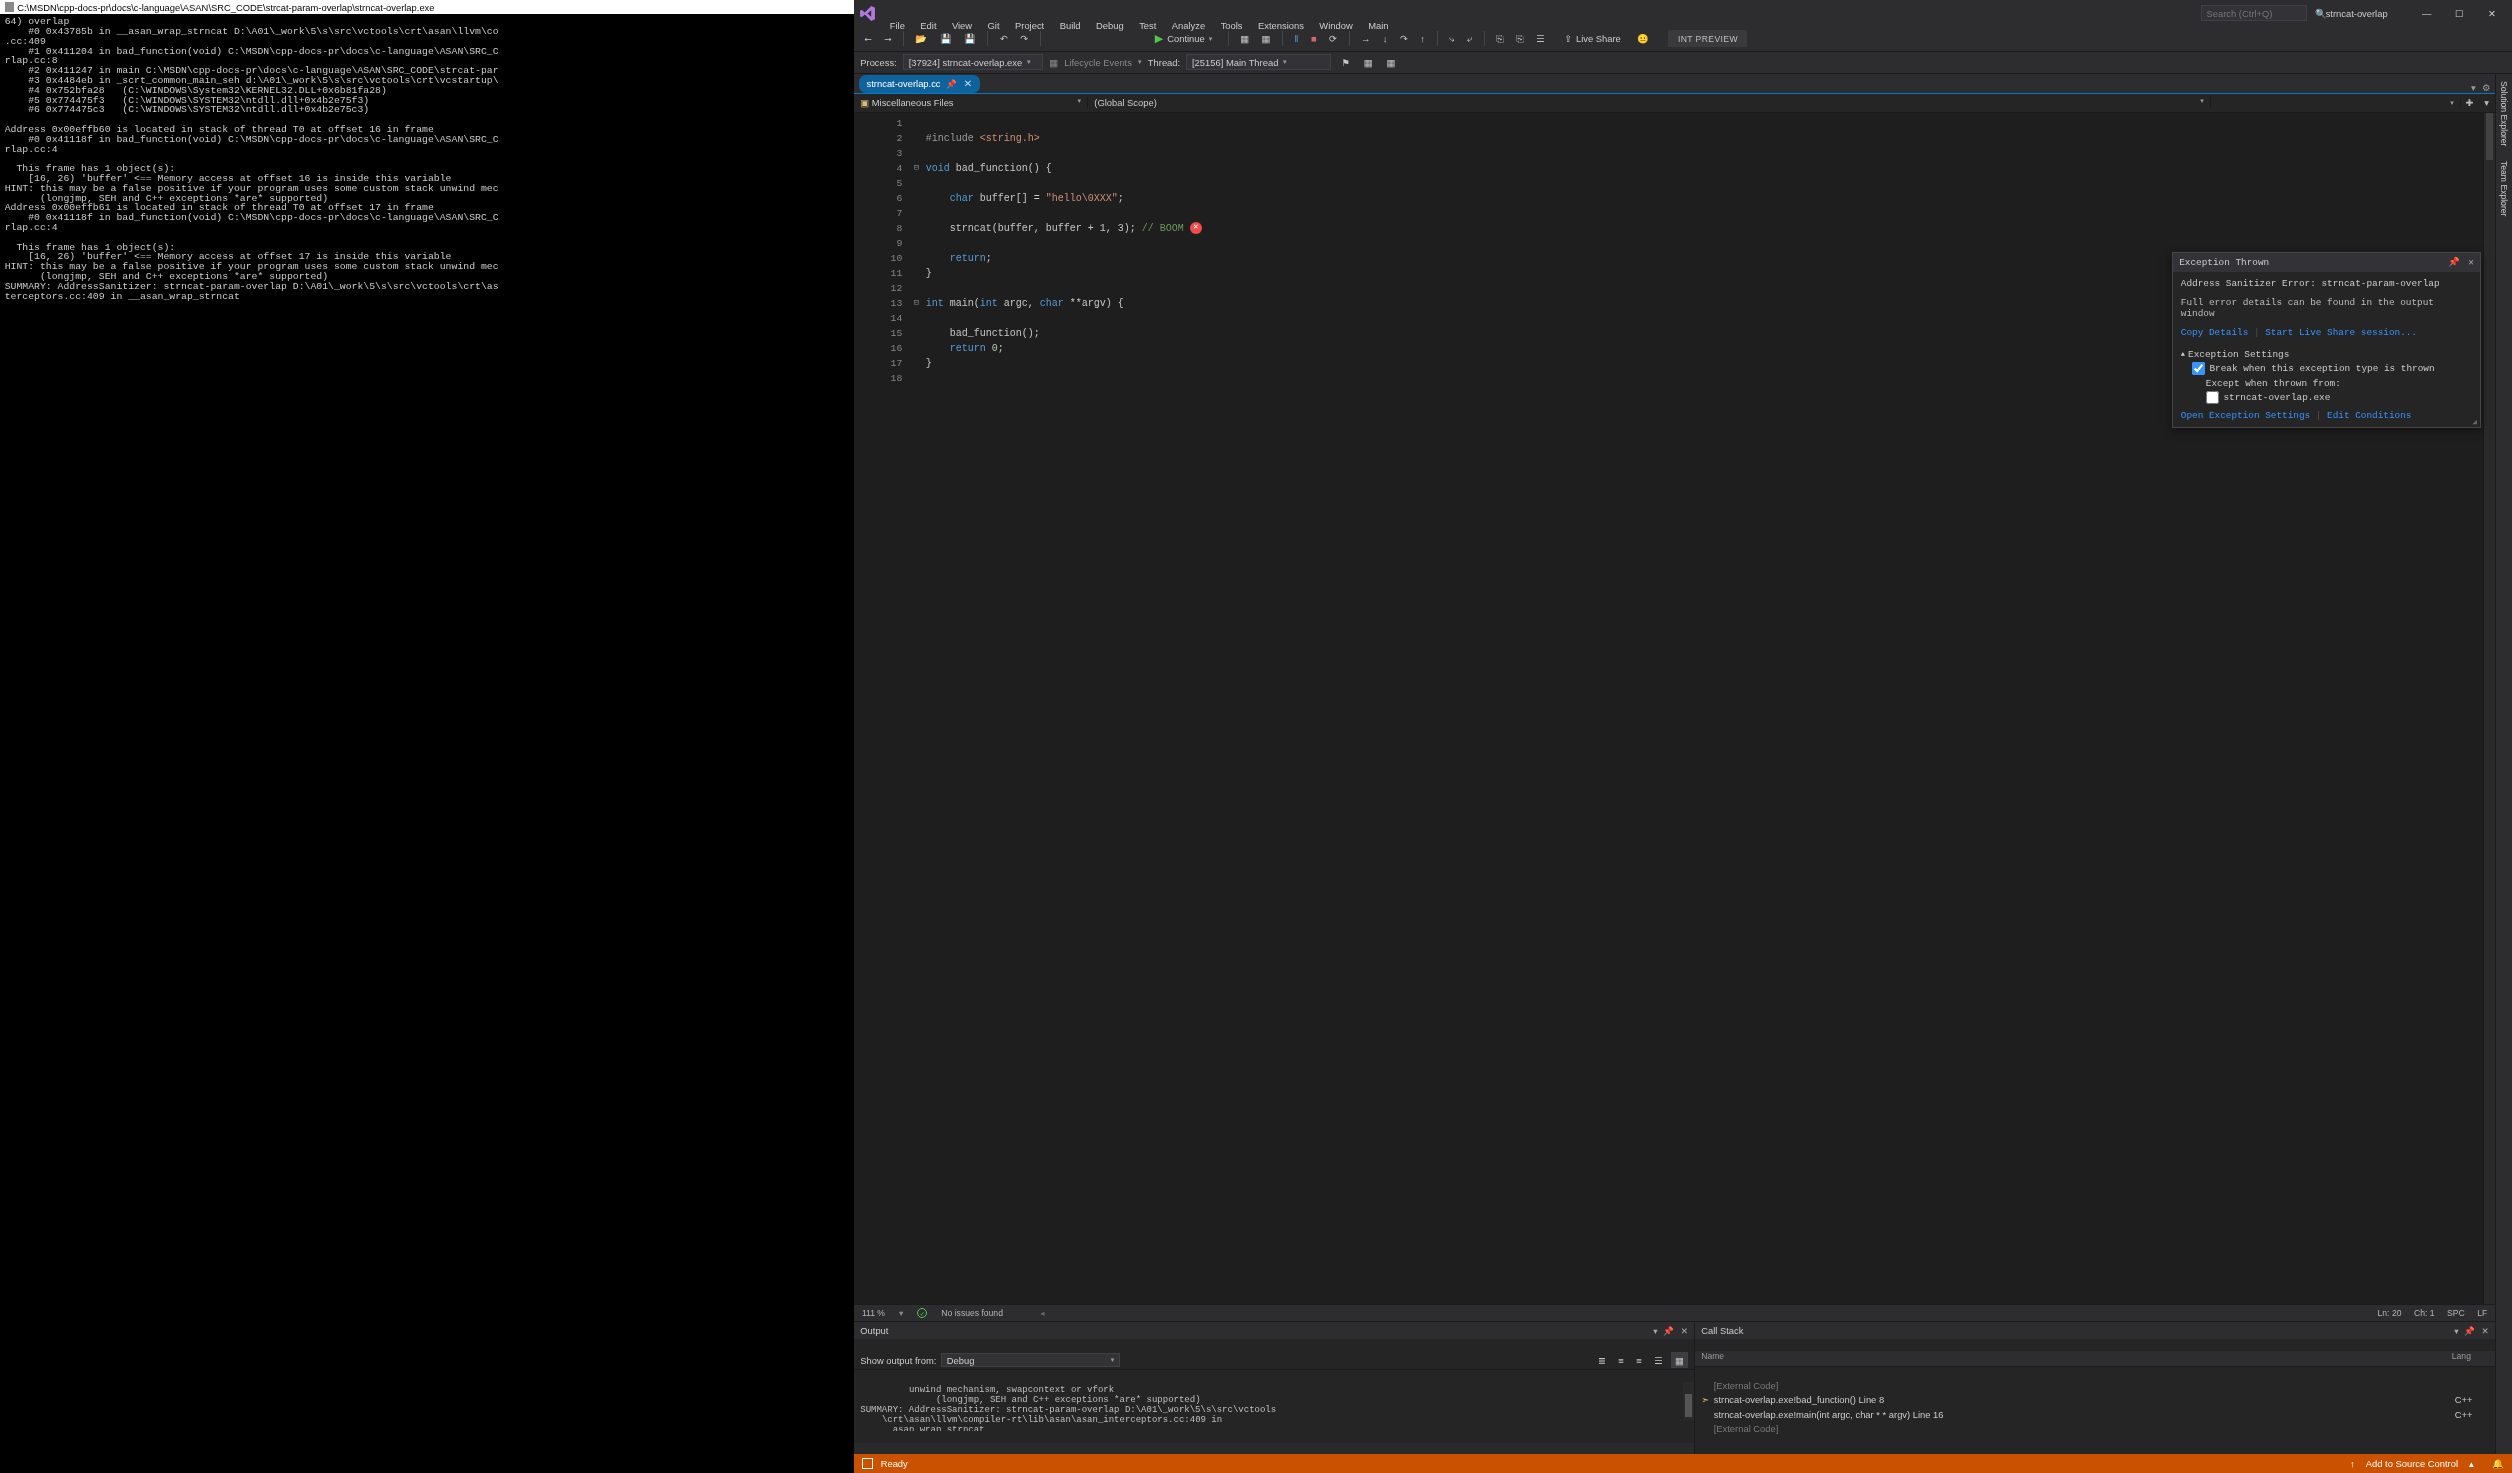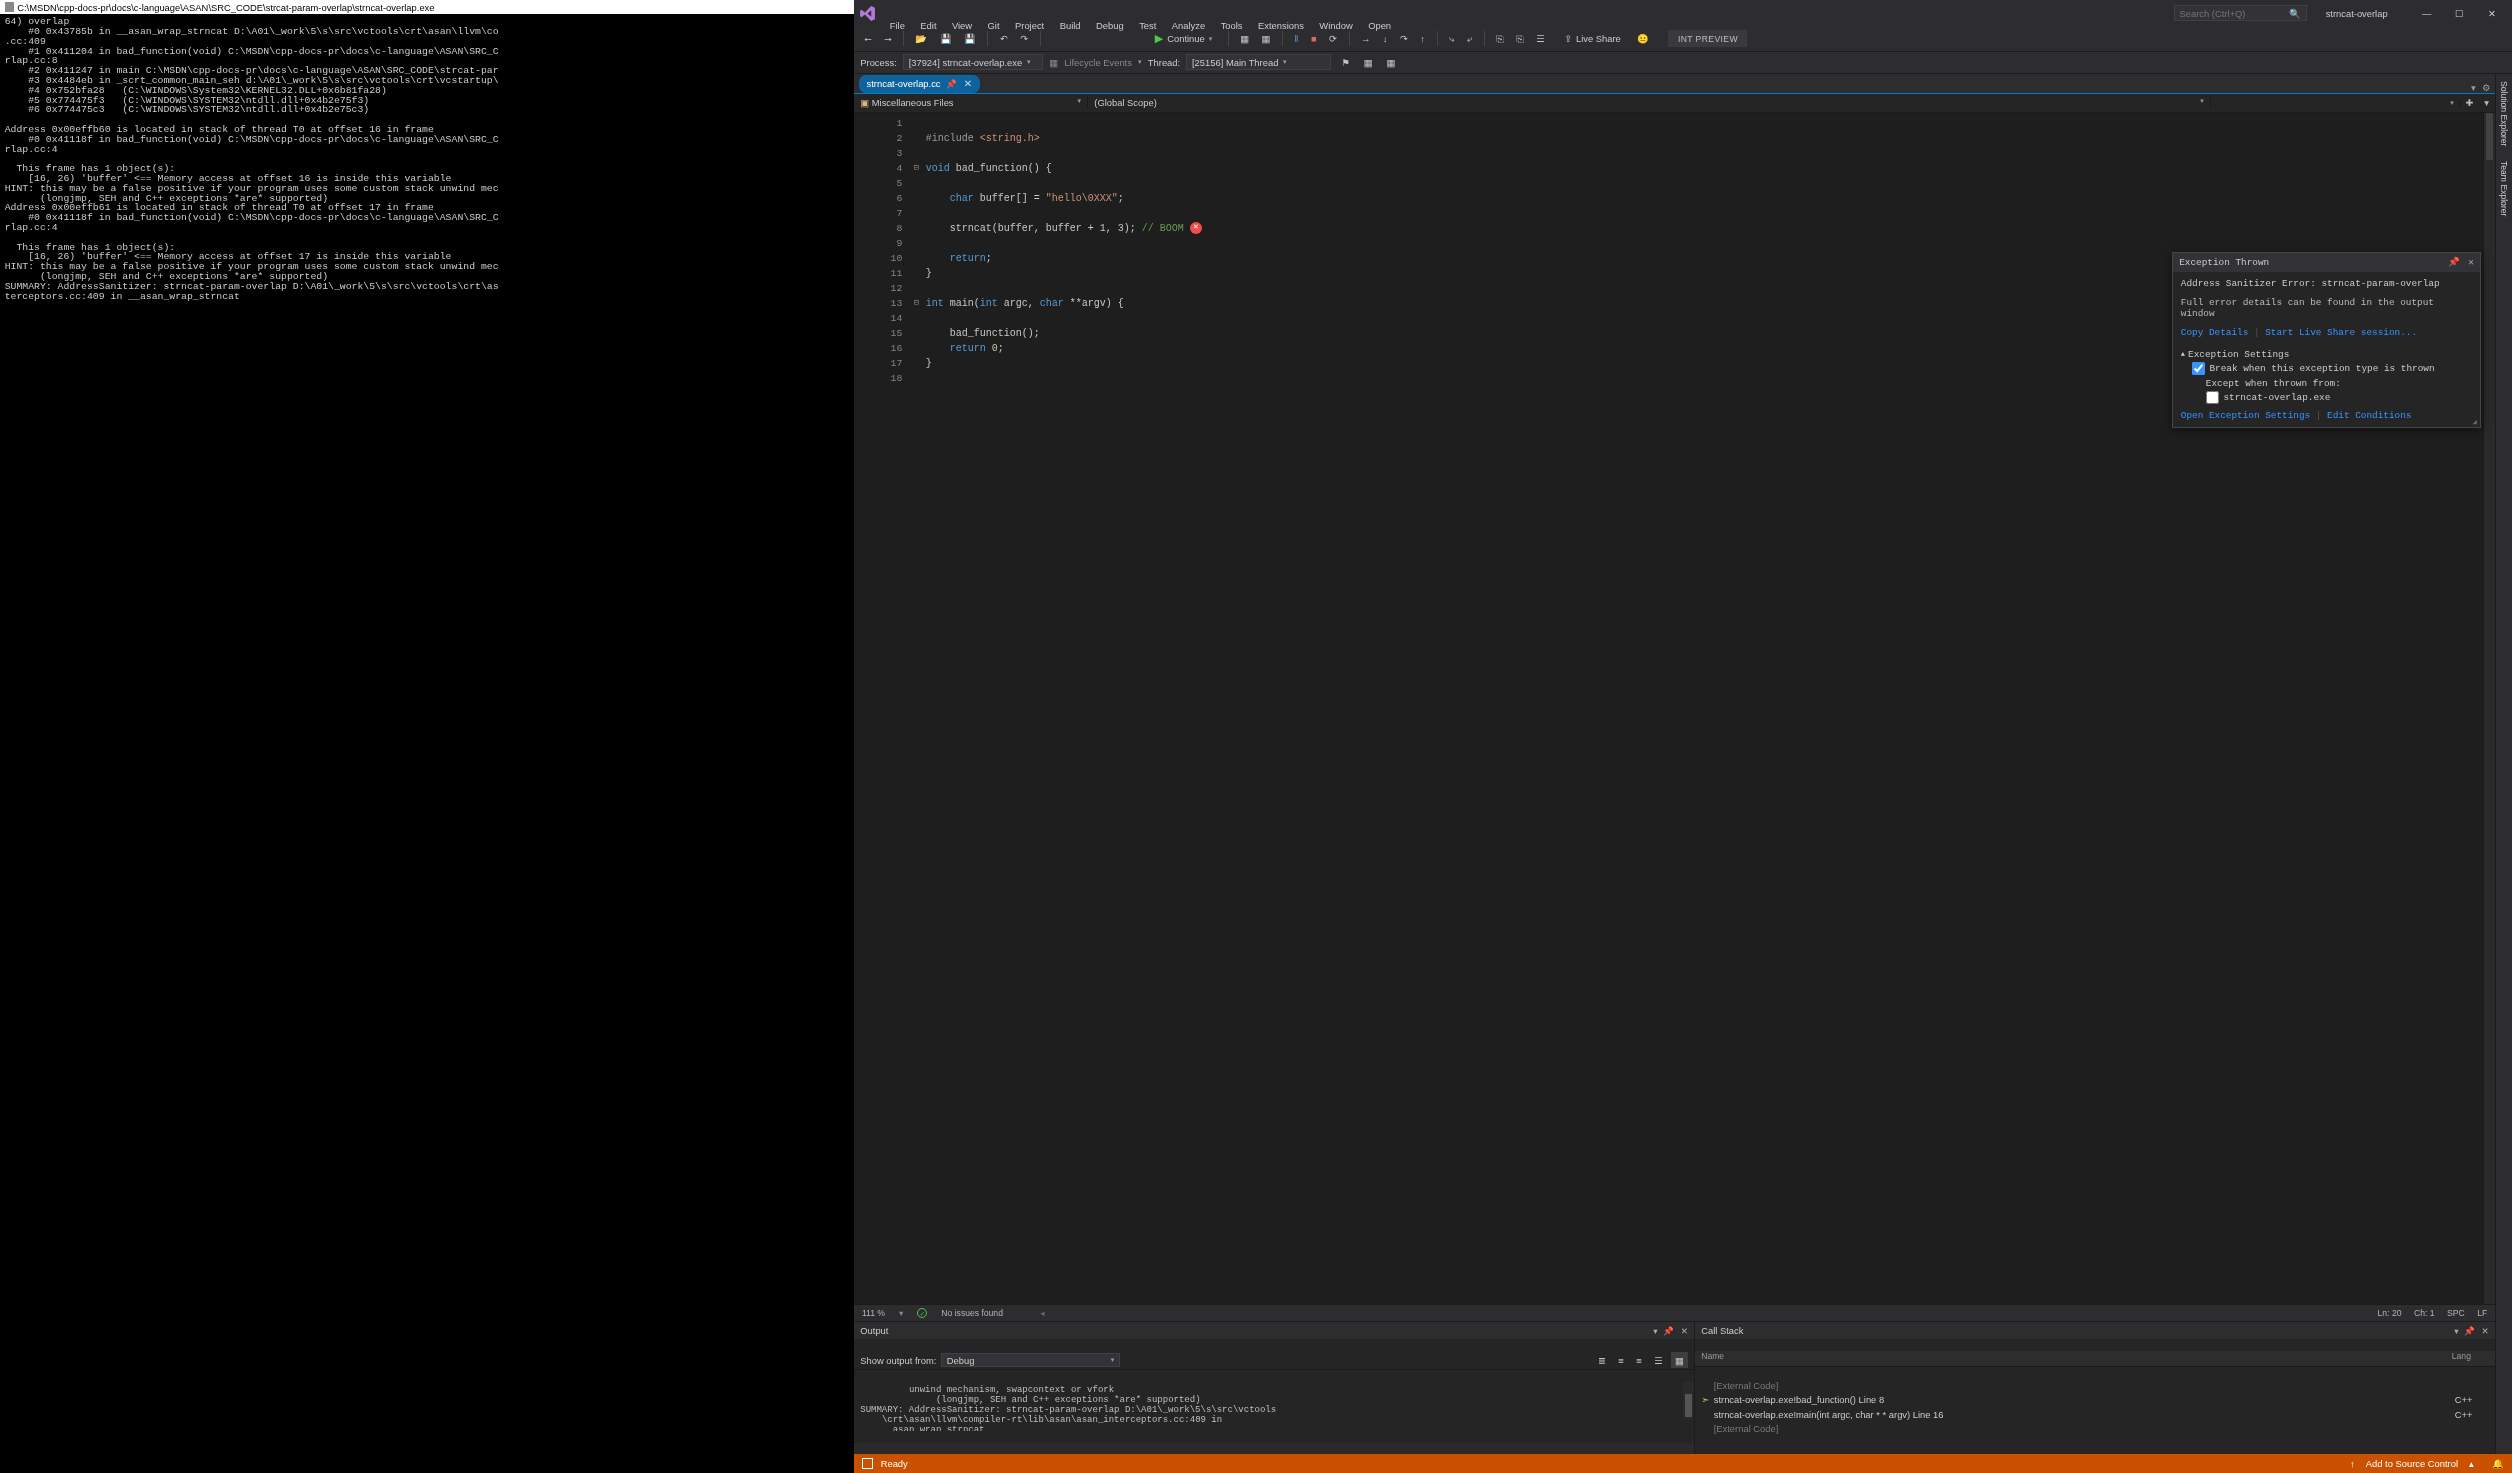--- a/index.html
+++ b/index.html
@@ -12,21 +12,21 @@
 .console-title .tiny-icon { width:9.4px; height:9.4px; background:#888; display:inline-block;}
 .console-body { flex:1; overflow:auto; padding:3.1px 4.7px; white-space: pre; font-size: 9.8px; line-height: 1.0; }
 
 
 .vs { flex:1; display:flex; flex-direction:column; background:#2d2d30; }
 .titlebar { height:26.5px; background:#2d2d30; display:flex; align-items:center; padding:0 4.7px; gap:7.8px; position:relative; }
 .vs-logo { width:17px; height:17px; display:flex; align-items:center; justify-content:center; }
 .vs-logo svg { width:17px; height:17px; }
 .menu { display:flex; gap:3.1px;margin-top:24px; }
 .menu-item { padding:3.1px 6.2px; color:#ccc; cursor:default; }
-.searchbox { margin-left:auto; display:flex; align-items:center; background:#333337; border:0.8px solid #3f3f46; padding:1.6px 4.7px; width:133px; justify-content:space-between; }
+.searchbox { margin-left:auto; display:flex; align-items:center; background:#333337; border:0.8px solid #3f3f46; padding:1.6px 4.7px; width:106px; justify-content:space-between; }
 .searchbox input { background:transparent; border:none; color:#999; font-size:9.4px; width:109px; outline:none;}
 .solution-name { color:#ccc; padding:0 11px; }
 .winbtns { display:flex; gap:1.6px; margin-left:4.7px; }
 .winbtn { width:31px; height:22px; display:flex; align-items:center; justify-content:center; color:#ccc; }
 
 .toolbar { height:25px; background:#2d2d30; border-bottom:0.8px solid #1b1b1c; display:flex; align-items:center; padding:0 6.2px; gap:4.7px; }
 .tb-btn { padding:2.3px 3.9px; color:#c5c5c5; display:flex; align-items:center; gap:2.3px; }
 .tb-sep { width:0.8px; height:15.6px; background:#46464a; margin:0 3.1px;}
 .continue-btn { display:flex; align-items:center; gap:3.9px; padding:2.3px 7.8px; color:#ccc; }
 .play-icon { color:#4ec94e; font-size:11px;}
@@ -161,21 +161,21 @@
         <div class="menu-item">View</div>
         <div class="menu-item">Git</div>
         <div class="menu-item">Project</div>
         <div class="menu-item">Build</div>
         <div class="menu-item">Debug</div>
         <div class="menu-item">Test</div>
         <div class="menu-item">Analyze</div>
         <div class="menu-item">Tools</div>
         <div class="menu-item">Extensions</div>
         <div class="menu-item">Window</div>
-        <div class="menu-item">Open</div>
+        <div class="menu-item">Main</div>
       </div>
     <div class="searchbox">
       <input placeholder="Search (Ctrl+Q)" style="">
       <span>🔍</span>
     </div>
     <div class="solution-name">strncat-overlap</div>
     <div class="winbtns">
       <div class="winbtn">—</div>
       <div class="winbtn">☐</div>
       <div class="winbtn">✕</div>

